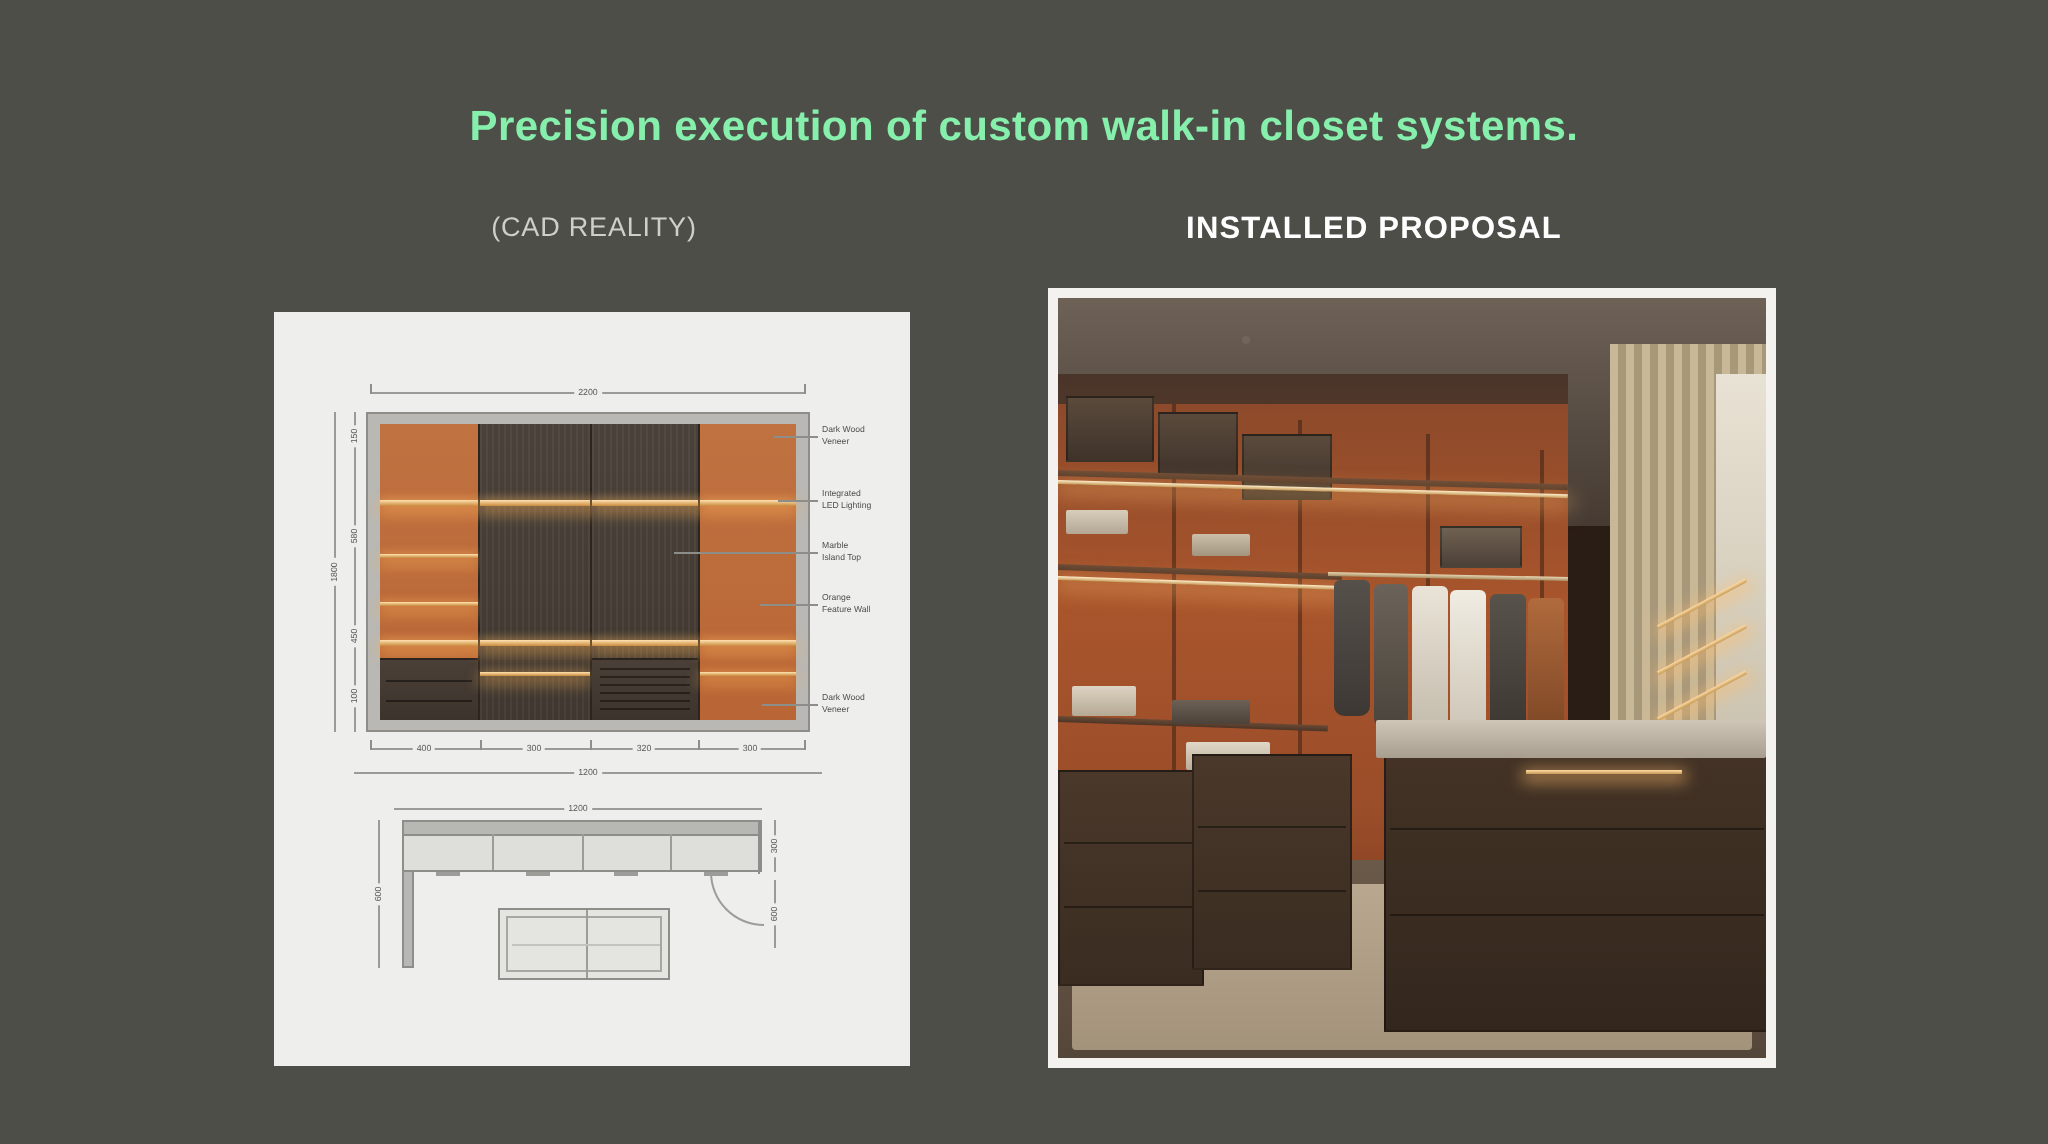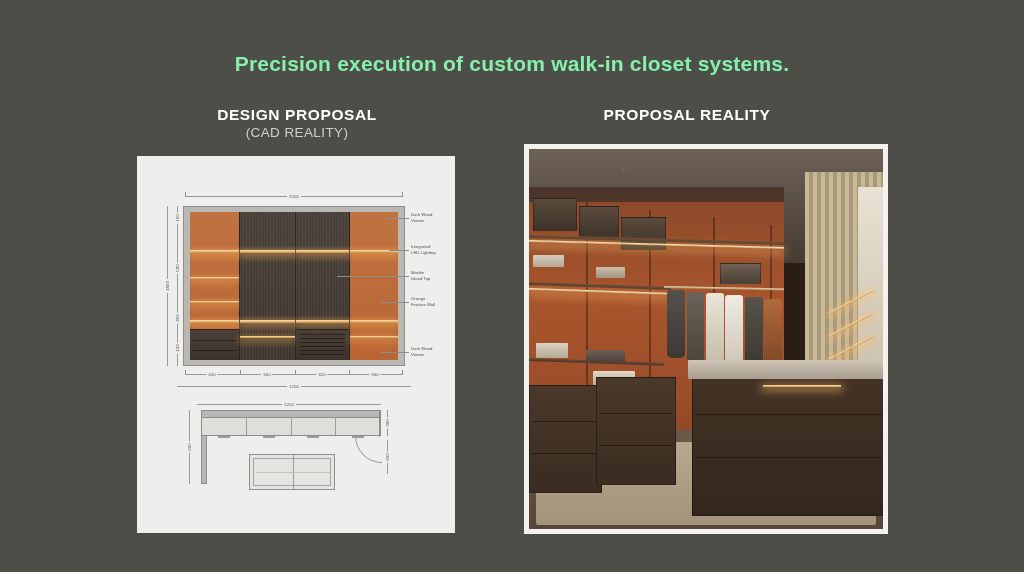--- a/index.html
+++ b/index.html
@@ -145,26 +145,25 @@
   .ph-vent{position:absolute;border-radius:50%;background:rgba(255,255,255,.07);}
 </style>
 </head>
 <body>
 
 <div class="slide">
 
   <div class="headline">Precision execution of custom walk-in closet systems.</div>
 
   <div class="col-head left">
-    <span class="t1">DESIGN PROPOSAL</span>
     <span class="t2">(CAD REALITY)</span>
   </div>
 
   <div class="col-head right">
-    <span class="t1">PROPOSAL REALITY</span>
+    <span class="t1">INSTALLED PROPOSAL</span>
   </div>
 
   <div class="cad-panel">
     <div class="cad-inner">
 
       <div class="dimline-h" style="left:48px;top:40px;width:218px;"></div>
       <div class="tick" style="left:48px;top:36px;"></div>
       <div class="tick" style="left:265px;top:36px;"></div>
       <div class="dimtext" style="left:157px;top:40px;">2200</div>
 

